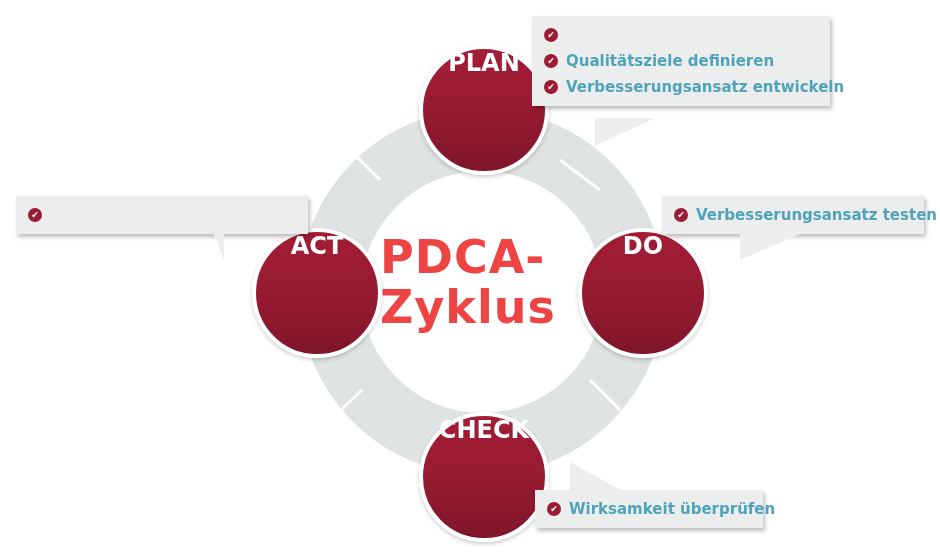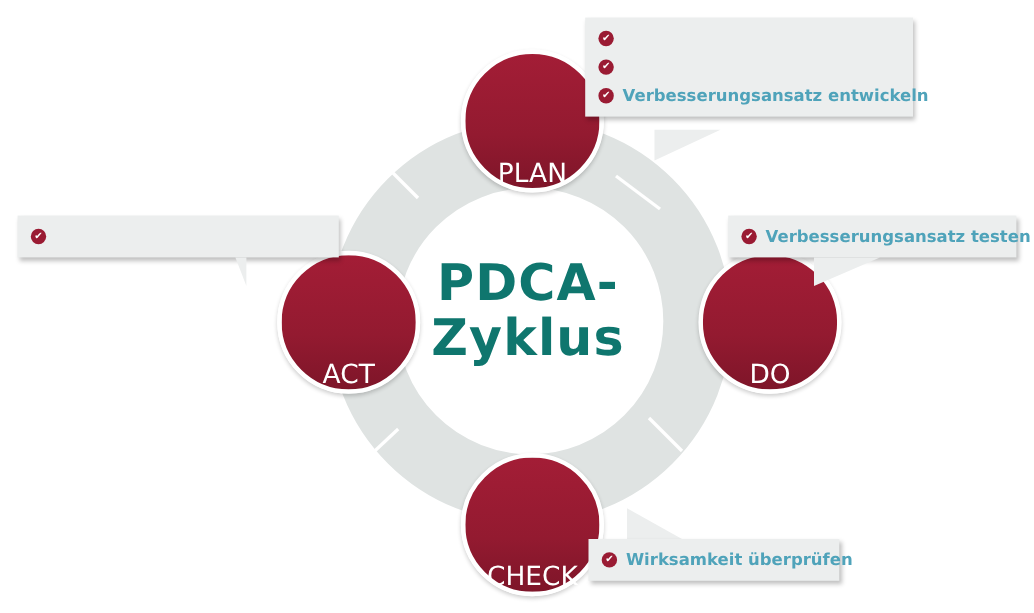--- a/index.html
+++ b/index.html
@@ -1,19 +1,19 @@
 <!DOCTYPE html>
 <html><head>
 <meta charset="utf-8">
 <style>
   html, body { margin:0; padding:0; background:#ffffff; }
   body { width:940px; height:557px; position:relative; overflow:hidden; font-family:"DejaVu Sans", sans-serif; }
   svg.ring { position:absolute; left:0; top:0; }
-  .center-title { position:absolute; left:380px; top:232px; width:200px; text-align:center; color:#0f766e; font-weight:bold; font-size:46px; line-height:50px; letter-spacing:1px; }
-  .phase { position:absolute; border-radius:50%; background:linear-gradient(180deg,#a31d36 0%,#931a30 60%,#7e1529 100%); border:4px solid #ffffff; box-shadow:0 2px 4px rgba(0,0,0,0.2); display:flex; align-items:flex-end; justify-content:center; color:#ffffff; font-weight:normal; font-size:24px; }
+  .center-title { position:absolute; left:380px; top:232px; width:200px; color:#ef4444; font-weight:bold; font-size:46px; line-height:50px; letter-spacing:1px; }
+  .phase { position:absolute; border-radius:50%; background:linear-gradient(180deg,#a31d36 0%,#931a30 60%,#7e1529 100%); border:4px solid #ffffff; box-shadow:0 2px 4px rgba(0,0,0,0.2); display:flex; align-items:flex-start; justify-content:center; color:#ffffff; font-weight:bold; font-size:24px; }
   .bubble { position:absolute; background:#eceeee; box-shadow:2px 3px 4px rgba(0,0,0,0.25); padding:6px 12px; }
   .item { display:flex; align-items:center; height:26px; color:#4fa3ba; font-weight:bold; font-size:15px; white-space:nowrap; }
   .check { width:14px; height:14px; border-radius:50%; background:#9a1b33; color:#fff; font-size:9px; display:flex; align-items:center; justify-content:center; margin-right:8px; flex:none; }
   .tail { position:absolute; width:0; height:0; }
 </style>
 </head>
 <body>
 
 <svg class="ring" width="940" height="557">
   <circle cx="482" cy="292" r="152" fill="none" stroke="#dfe3e2" stroke-width="62"></circle>
@@ -28,38 +28,39 @@
 
 <div class="center-title">
   <div>PDCA-</div>
   <div>Zyklus</div>
 </div>
 
 <div class="phase" style="left:419px;top:45px;width:122px;height:122px;">
     <span>PLAN</span>
   </div>
 
-<div class="phase" style="left:635px;top:228px;width:122px;height:122px;">
+<div class="phase" style="left:578px;top:228px;width:122px;height:122px;">
     <span>DO</span>
   </div>
 
 <div class="phase" style="left:419px;top:412px;width:122px;height:122px;">
     <span>CHECK</span>
   </div>
 
 <div class="phase" style="left:252px;top:228px;width:122px;height:122px;">
     <span>ACT</span>
   </div>
 
 <div class="bubble" style="left:532px;top:16px;width:274px;">
   <div class="item">
       <span class="check">✔</span>
     </div>
   <div class="item">
       <span class="check">✔</span>
+      <span>Qualitätsziele definieren</span>
     </div>
   <div class="item">
       <span class="check">✔</span>
       <span>Verbesserungsansatz entwickeln</span>
     </div>
 </div>
 <div class="tail" style="left:595px;top:118px;border-top:28px solid #eceeee;border-right:60px solid transparent;"></div>
 
 <div class="bubble" style="left:662px;top:196px;width:238px;">
   <div class="item">

